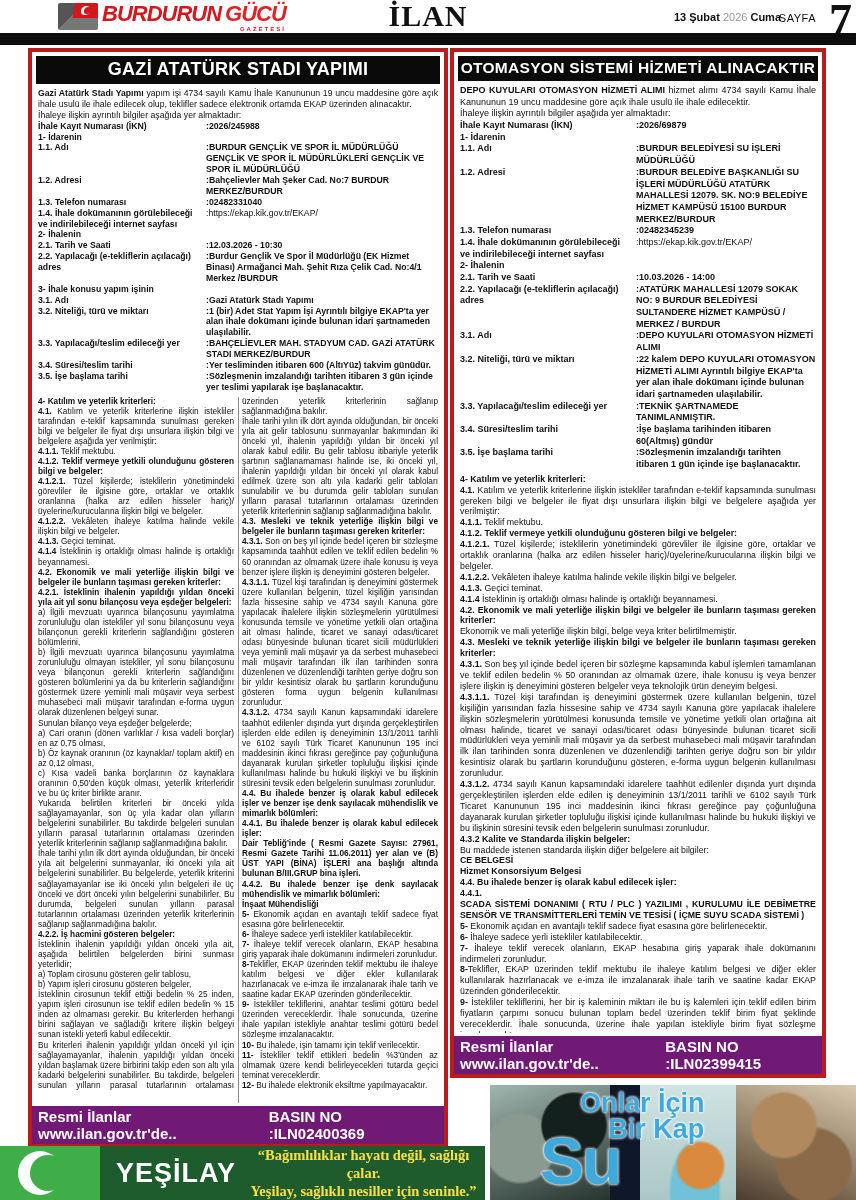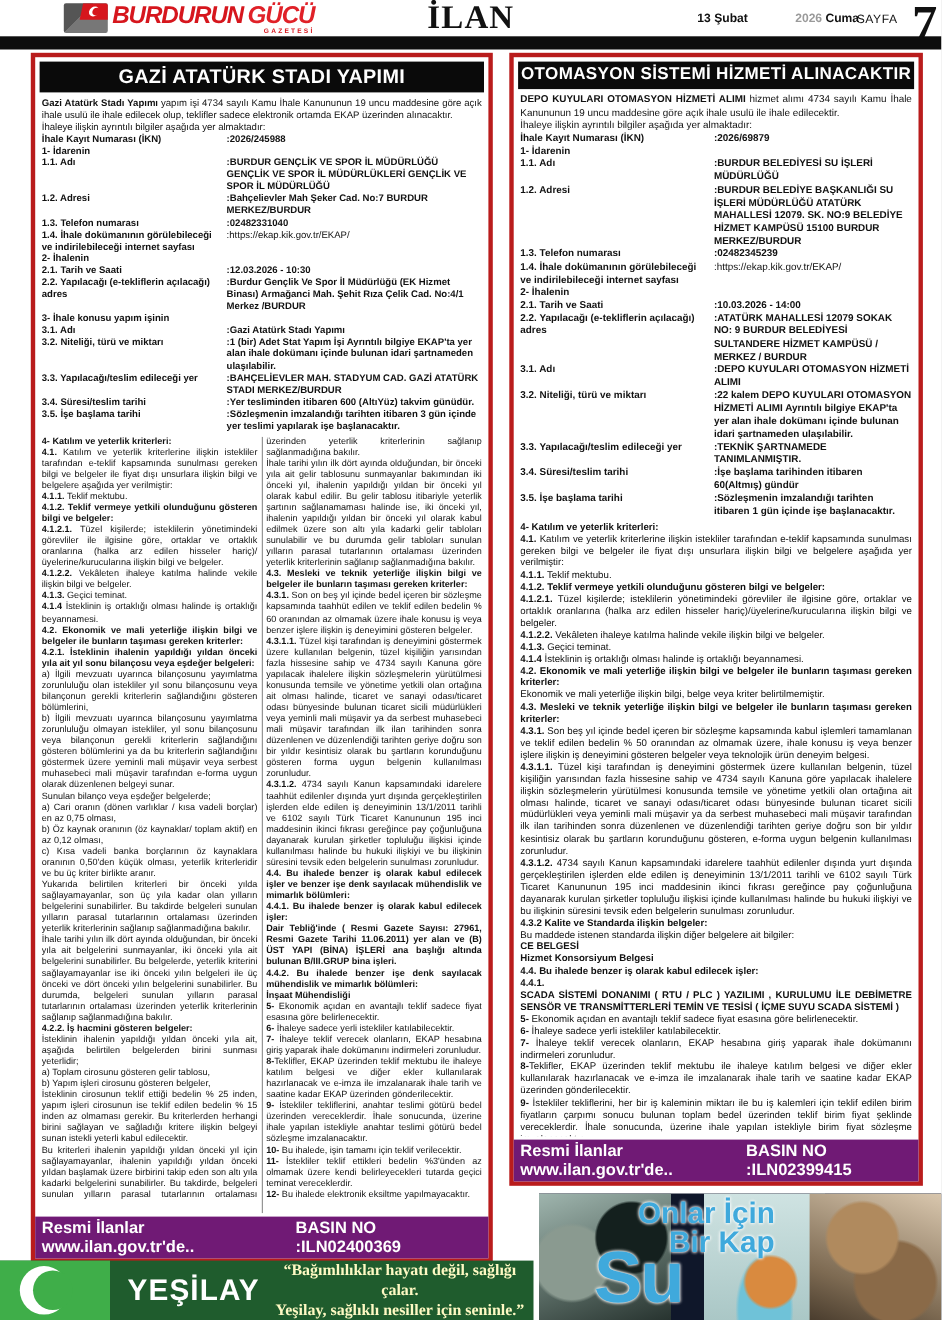--- a/index.html
+++ b/index.html
@@ -12,28 +12,28 @@
   .flagman .flag{position:absolute;right:-2px;top:0;width:26px;height:15px;background:#d6161d;transform:skew(-12deg);}
   .flagman .flag::before{content:"";position:absolute;left:7px;top:3px;width:9px;height:9px;border-radius:50%;background:#fff;}
   .flagman .flag::after{content:"";position:absolute;left:10px;top:4px;width:7px;height:7px;border-radius:50%;background:#d6161d;}
   .brandtext{line-height:1;}
   .brandline{font-weight:bold;font-style:italic;font-size:22px;color:#d6161d;letter-spacing:-1px;white-space:nowrap;}
   .brandline .gucu{margin-left:4px;color:#e02128;}
   .brandsub{font-size:6px;color:#d6161d;font-weight:bold;letter-spacing:2px;text-align:right;margin-top:1px;}
   .ilan{position:absolute;left:0;right:0;top:1px;text-align:center;font-family:"Liberation Serif",serif;
         font-weight:bold;font-size:30px;letter-spacing:1px;line-height:1;}
   .dateline{position:absolute;right:75px;top:11px;font-size:11px;white-space:nowrap;}
-  .dateline .dd{font-weight:bold;} .dateline .yy{color:#9a9a9a;font-weight:bold;margin-left:40px;} .dateline .wd{font-weight:bold;}
+  .dateline .dd{font-weight:bold;} .dateline .yy{color:#9a9a9a;font-weight:normal;} .dateline .wd{font-weight:bold;}
   .sayfa{position:absolute;right:40px;top:12px;font-size:11px;letter-spacing:.5px;}
   .pageno{position:absolute;right:4px;top:-2px;font-family:"Liberation Serif",serif;font-weight:bold;font-size:46px;line-height:1;}
   .topbar{position:absolute;left:0;top:33px;width:856px;height:12px;background:#0d0d0d;}
   
   .adbox{position:absolute;border:4px solid #b91c1c;background:#fff;display:flex;flex-direction:column;box-sizing:border-box;}
   .adbox.leftbox{left:28px;top:48px;width:420px;height:1100px;}
-  .adbox.rightbox{left:463px;top:48px;width:376px;height:1030px;}
+  .adbox.rightbox{left:450px;top:48px;width:376px;height:1030px;}
   .adtitle{background:#0a0a0a;color:#fff;font-weight:bold;text-align:center;margin:4px 4px 3px;padding:3px 0 4px;letter-spacing:.3px;}
   .leftbox .adtitle{font-size:18px;} .rightbox .adtitle{font-size:15.5px;}
   .adtop{padding:1px 6px 2px;}
   .leftbox .adtop{font-size:8.7px;line-height:1.25;--kw:168px;}
   .rightbox .adtop{font-size:9px;line-height:1.3;--kw:176px;}
   .ln{margin:0;}
   .ln .k{font-weight:bold;}
   .ln.j{text-align:justify;}
   .ln.kv{display:grid;grid-template-columns:var(--kw,168px) 1fr;}
   .ln.kv .k{font-weight:bold;padding-right:4px;}
@@ -49,21 +49,21 @@
   .adbody{flex:1;overflow:hidden;margin:1px 6px 3px;font-size:8.8px;line-height:1.24;}
   .adbody .ln{text-align:justify;}
   .adfooter{background:#701a75;color:#fff;font-weight:bold;font-size:15px;display:flex;
             justify-content:space-between;align-items:center;padding:2px 6px;margin-top:auto;}
   
   .yesilay{position:absolute;left:0px;top:1146px;width:485px;height:54px;background:#1f5c2d;display:flex;align-items:center;}
   .ycrest{width:100px;height:54px;background:#3fae49;position:relative;flex:0 0 auto;}
   .ycrest .c1{position:absolute;left:18px;top:5px;width:44px;height:44px;border-radius:50%;background:#fff;}
   .ycrest .c2{position:absolute;left:30px;top:9px;width:36px;height:36px;border-radius:50%;background:#3fae49;}
   .yname{color:#fff;font-weight:bold;font-size:27px;letter-spacing:1px;margin:0 14px 0 16px;}
-  .yquote{color:#fef9c3;font-family:"Liberation Serif",serif;font-weight:bold;font-size:14.5px;line-height:1.25;text-align:center;flex:1;padding-right:8px;}
+  .yquote{color:#fde047;font-family:"Liberation Serif",serif;font-weight:bold;font-size:14.5px;line-height:1.25;text-align:center;flex:1;padding-right:8px;}
   
   .waterad{position:absolute;left:490px;top:1085px;width:366px;height:115px;overflow:hidden;background:#0f172a;}
   .wphoto{position:absolute;top:0;height:115px;}
   .ph-dogs{left:0;width:120px;background:
       radial-gradient(circle at 70% 35%, #14201e 0 28%, transparent 30%),
       radial-gradient(circle at 25% 55%, #8a9a90 0 30%, transparent 33%),
       linear-gradient(160deg,#9fb5ae 0%,#5d6f68 55%,#27332f 100%);}
   .ph-cat{left:150px;width:110px;background:
       radial-gradient(circle at 55% 70%, #d98a3f 0 22%, transparent 25%),
       radial-gradient(ellipse at 50% 92%, #6fc2d8 0 30%, transparent 34%),

